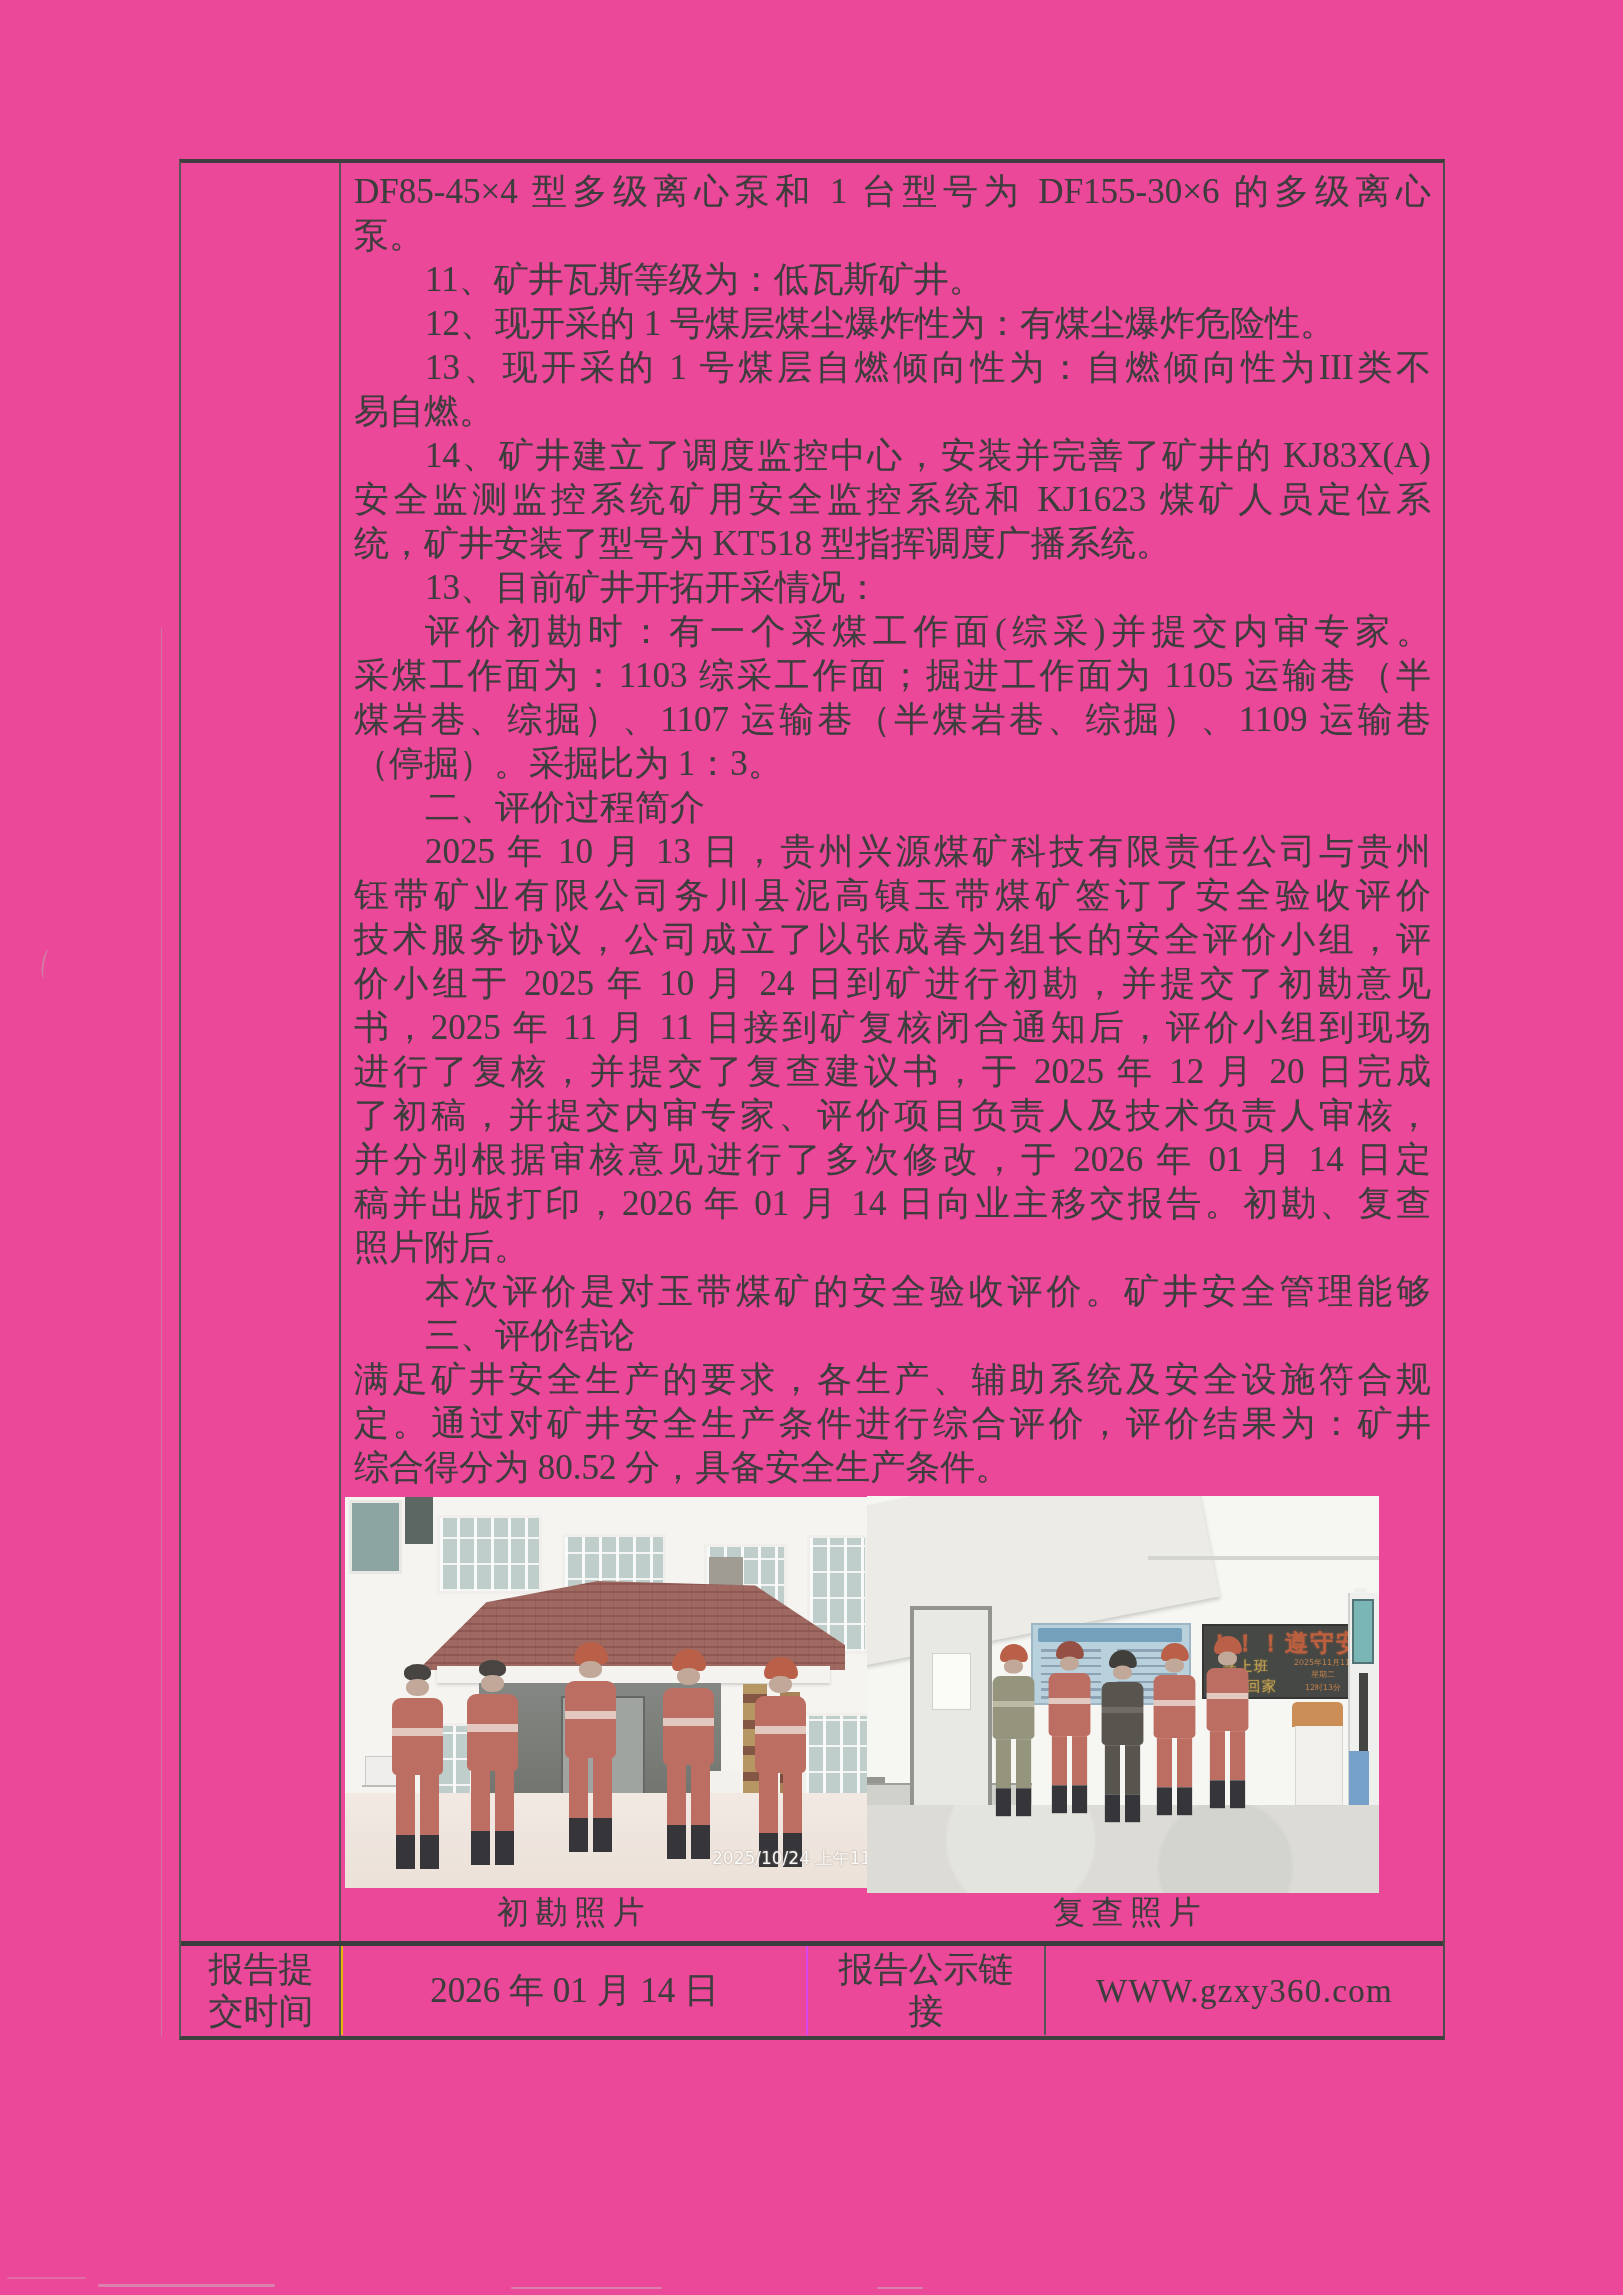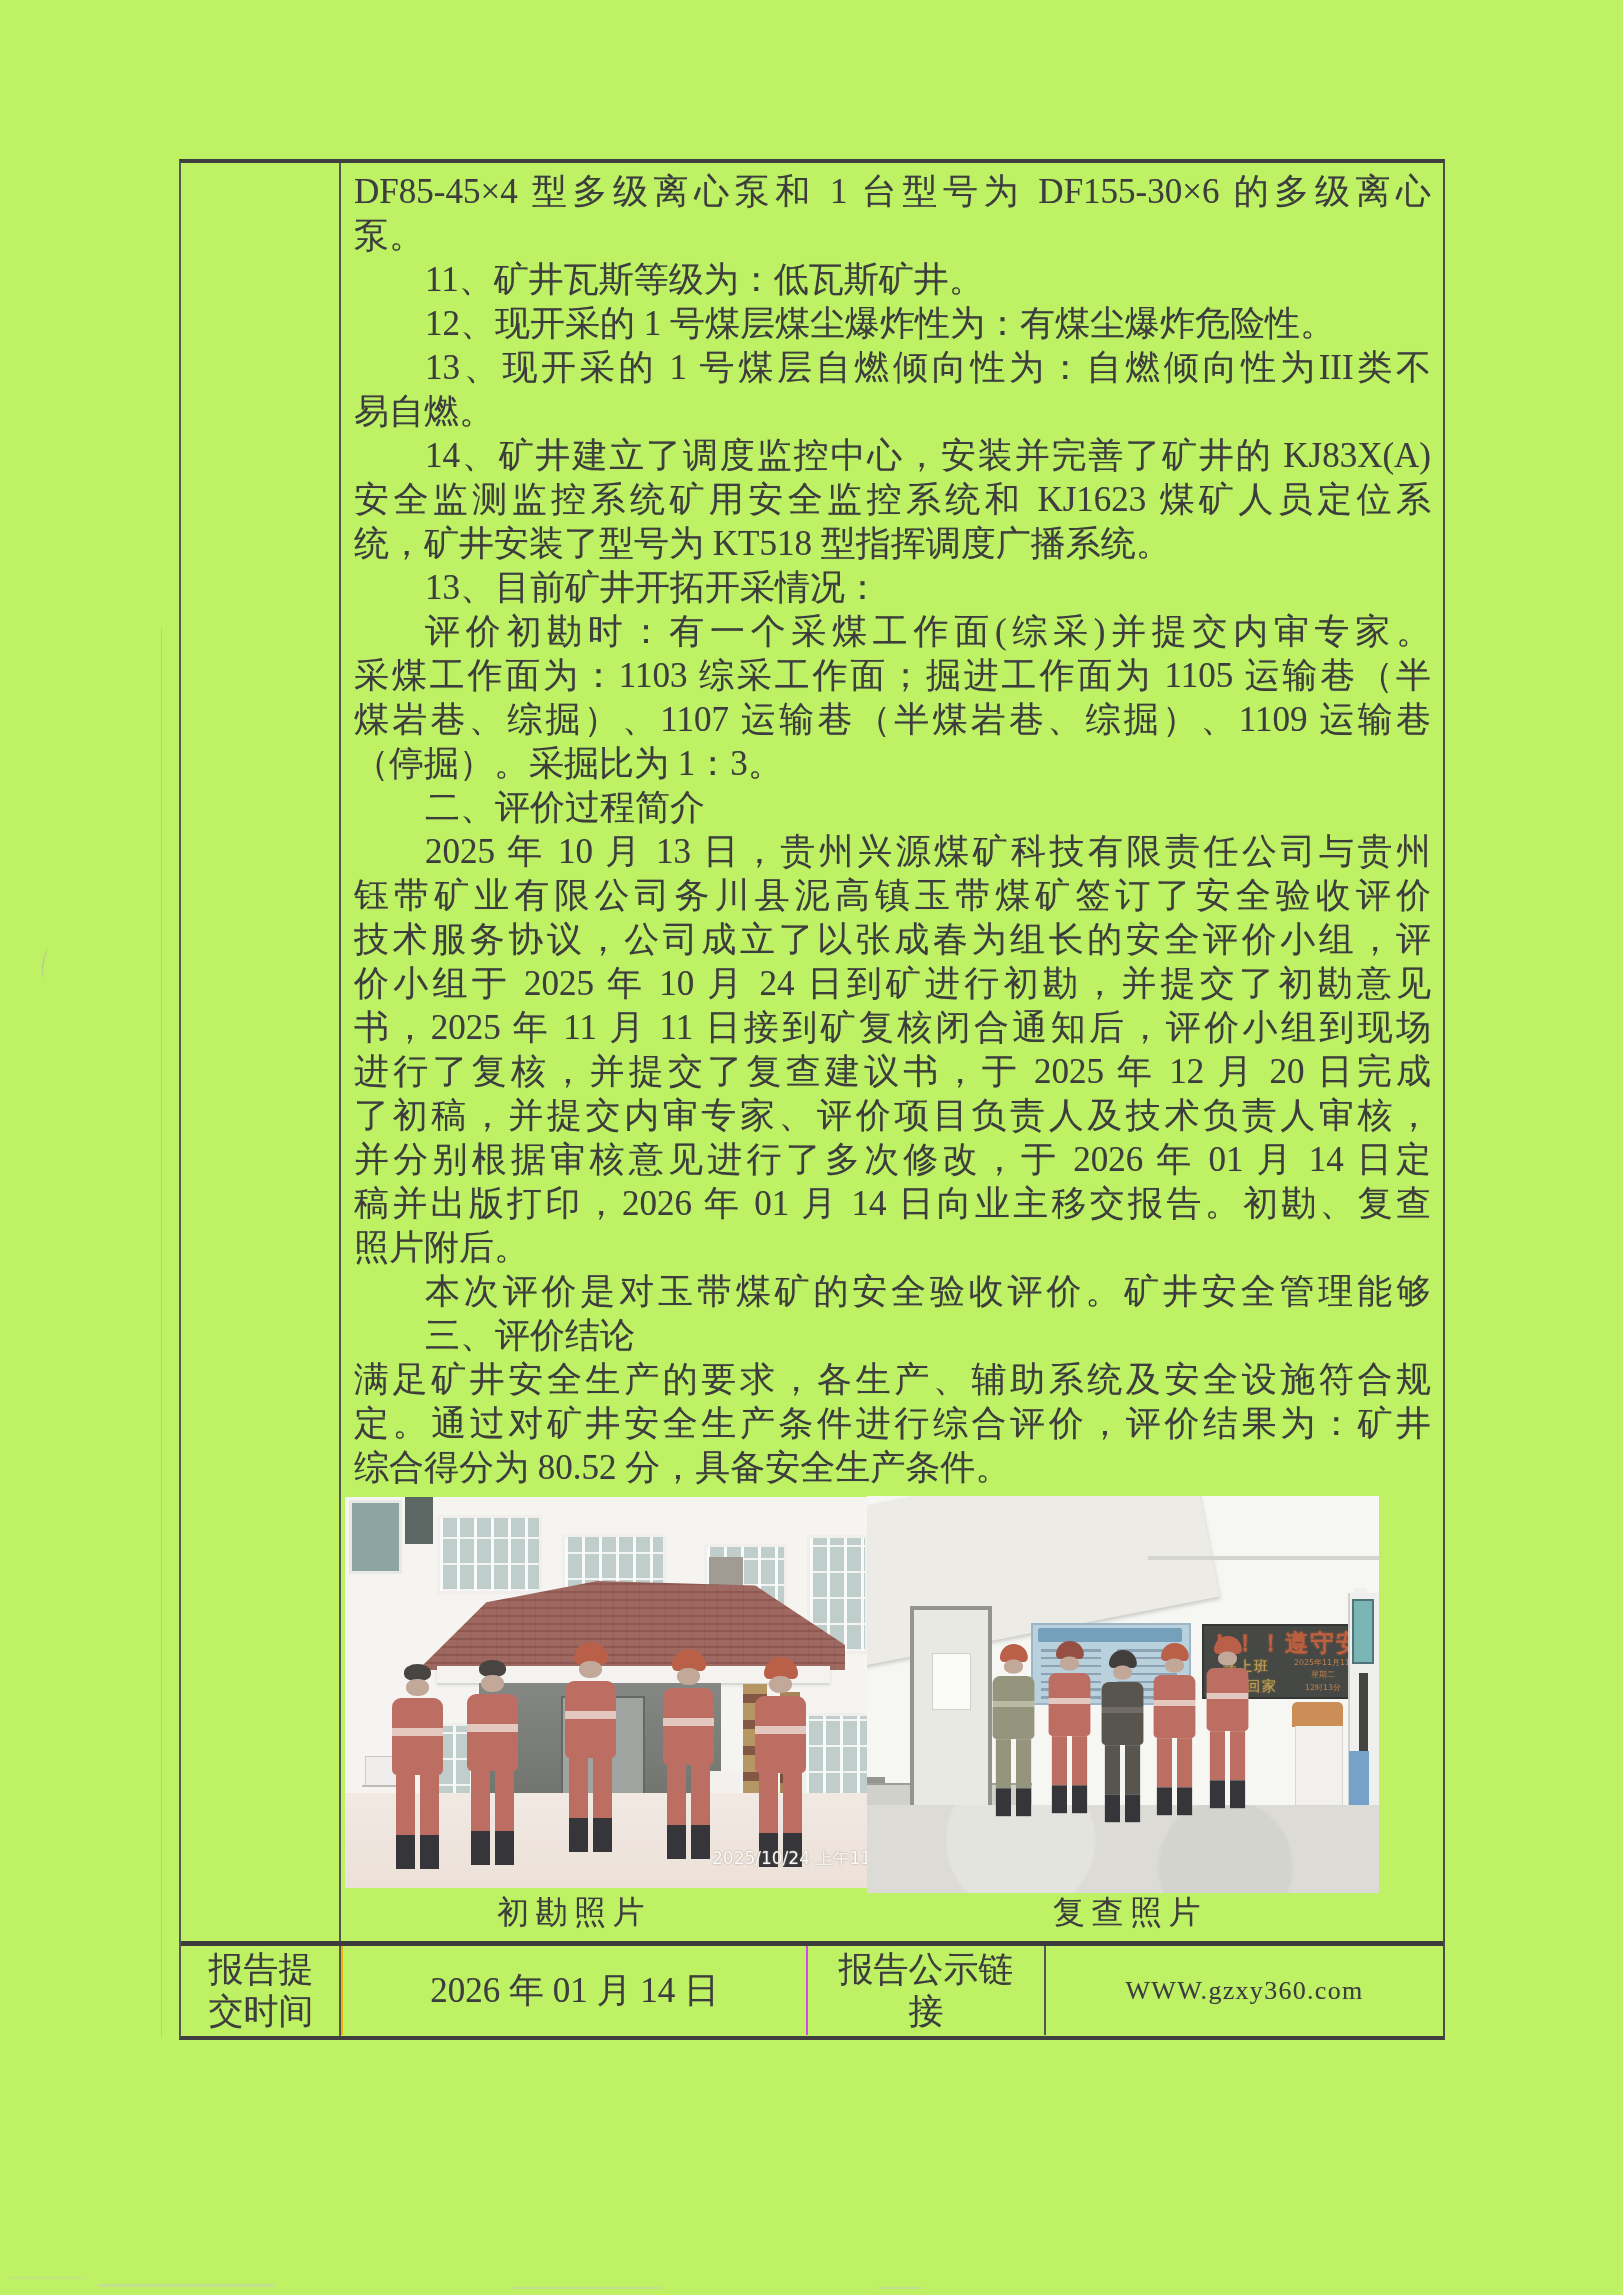--- a/index.html
+++ b/index.html
@@ -1,17 +1,17 @@
 <!DOCTYPE html>
 <html style="font-size:10.5px"><head>
 <meta charset="utf-8">
 <style>
   html,body{margin:0;padding:0;background:#e9e9e9;}
   .sheet{
-    position:relative;width:1623px;height:2295px;background:#bef264;
+    position:relative;width:1623px;height:2295px;background:#ec4899;
     font-family:"Liberation Serif","DejaVu Serif",serif;color:#3b3b3b;overflow:hidden;
   }
   
   .artifact-vline{position:absolute;left:161px;top:628px;width:1.3px;height:1409px;background:#aaa;opacity:.45;}
   .artifact-paren{position:absolute;left:42px;top:949px;width:7.9px;height:30px;border-left:2px solid #b3b3b3;border-radius:50%;opacity:.5;transform:rotate(9deg);}
   .smudge{position:absolute;background:#c7c7c7;opacity:.45;border-radius:1.3px;}
   .smudge.s1{left:98px;top:2284px;width:177px;height:2.6px;}
   .smudge.s2{left:511px;top:2287px;width:151px;height:2px;}
   .smudge.s3{left:877px;top:2287px;width:46px;height:2px;}
   .smudge.s4{left:6.5px;top:2277px;width:79px;height:2px;opacity:.3;}
@@ -108,21 +108,21 @@
            text-align:center;color:#3d3d3d;text-shadow:0 0 0.7px rgba(70,70,70,.35);}
   .cap-left{left:262px;} .cap-right{left:818px;}
   
   .frow{position:absolute;left:0;top:1783px;width:100%;height:89px;display:flex;}
   .fcell{box-sizing:border-box;display:flex;flex-direction:column;align-items:center;justify-content:center;
          font-size:35px;color:#3d3d3d;text-shadow:0 0 0.7px rgba(70,70,70,.35);line-height:42px;}
   .fc1{width:160px;}
   .fc2{width:465px;border-left:2px solid #eab308;align-items:center;}
   .fc3{width:238px;border-left:2px solid #d946ef;}
   .fc4{flex:1;border-left:2px solid #555;}
-  .furl{font-family:"Liberation Serif","DejaVu Serif",serif;font-size:26px;letter-spacing:1.3px;}
+  .furl{font-family:"Liberation Serif","DejaVu Serif",serif;font-size:33px;letter-spacing:1.3px;}
 </style>
 </head>
 <body>
 
 <div class="sheet">
 
   <div class="artifact-vline"></div>
   <div class="artifact-paren"></div>
   <div class="smudge s1"></div>
   <div class="smudge s2"></div>

